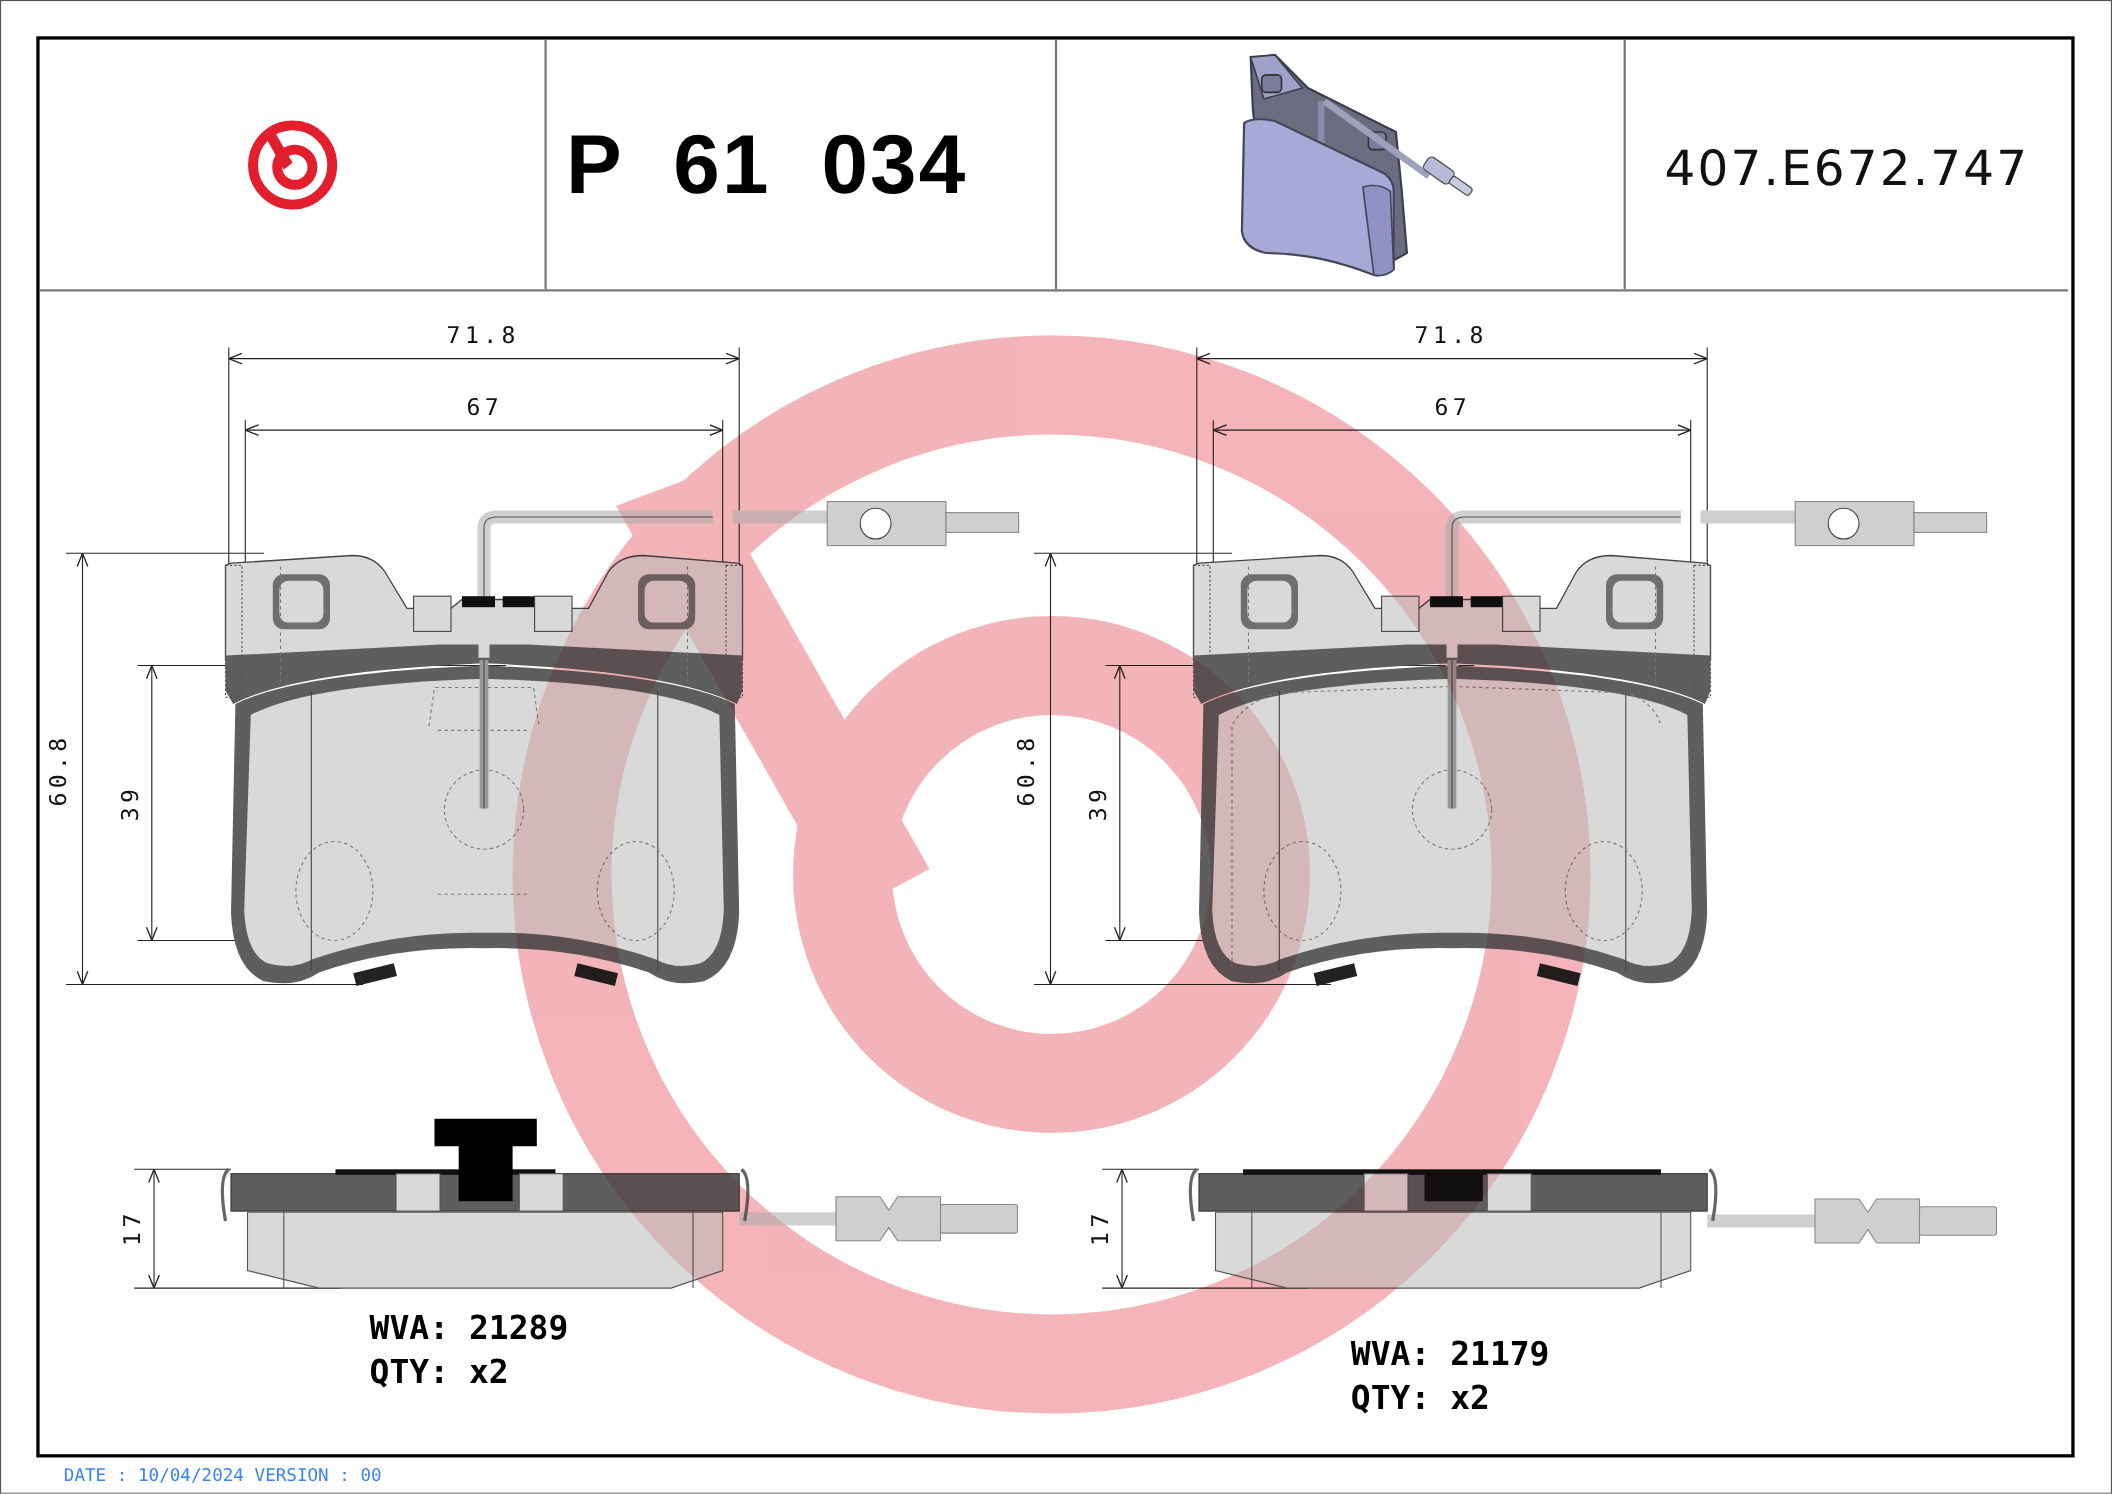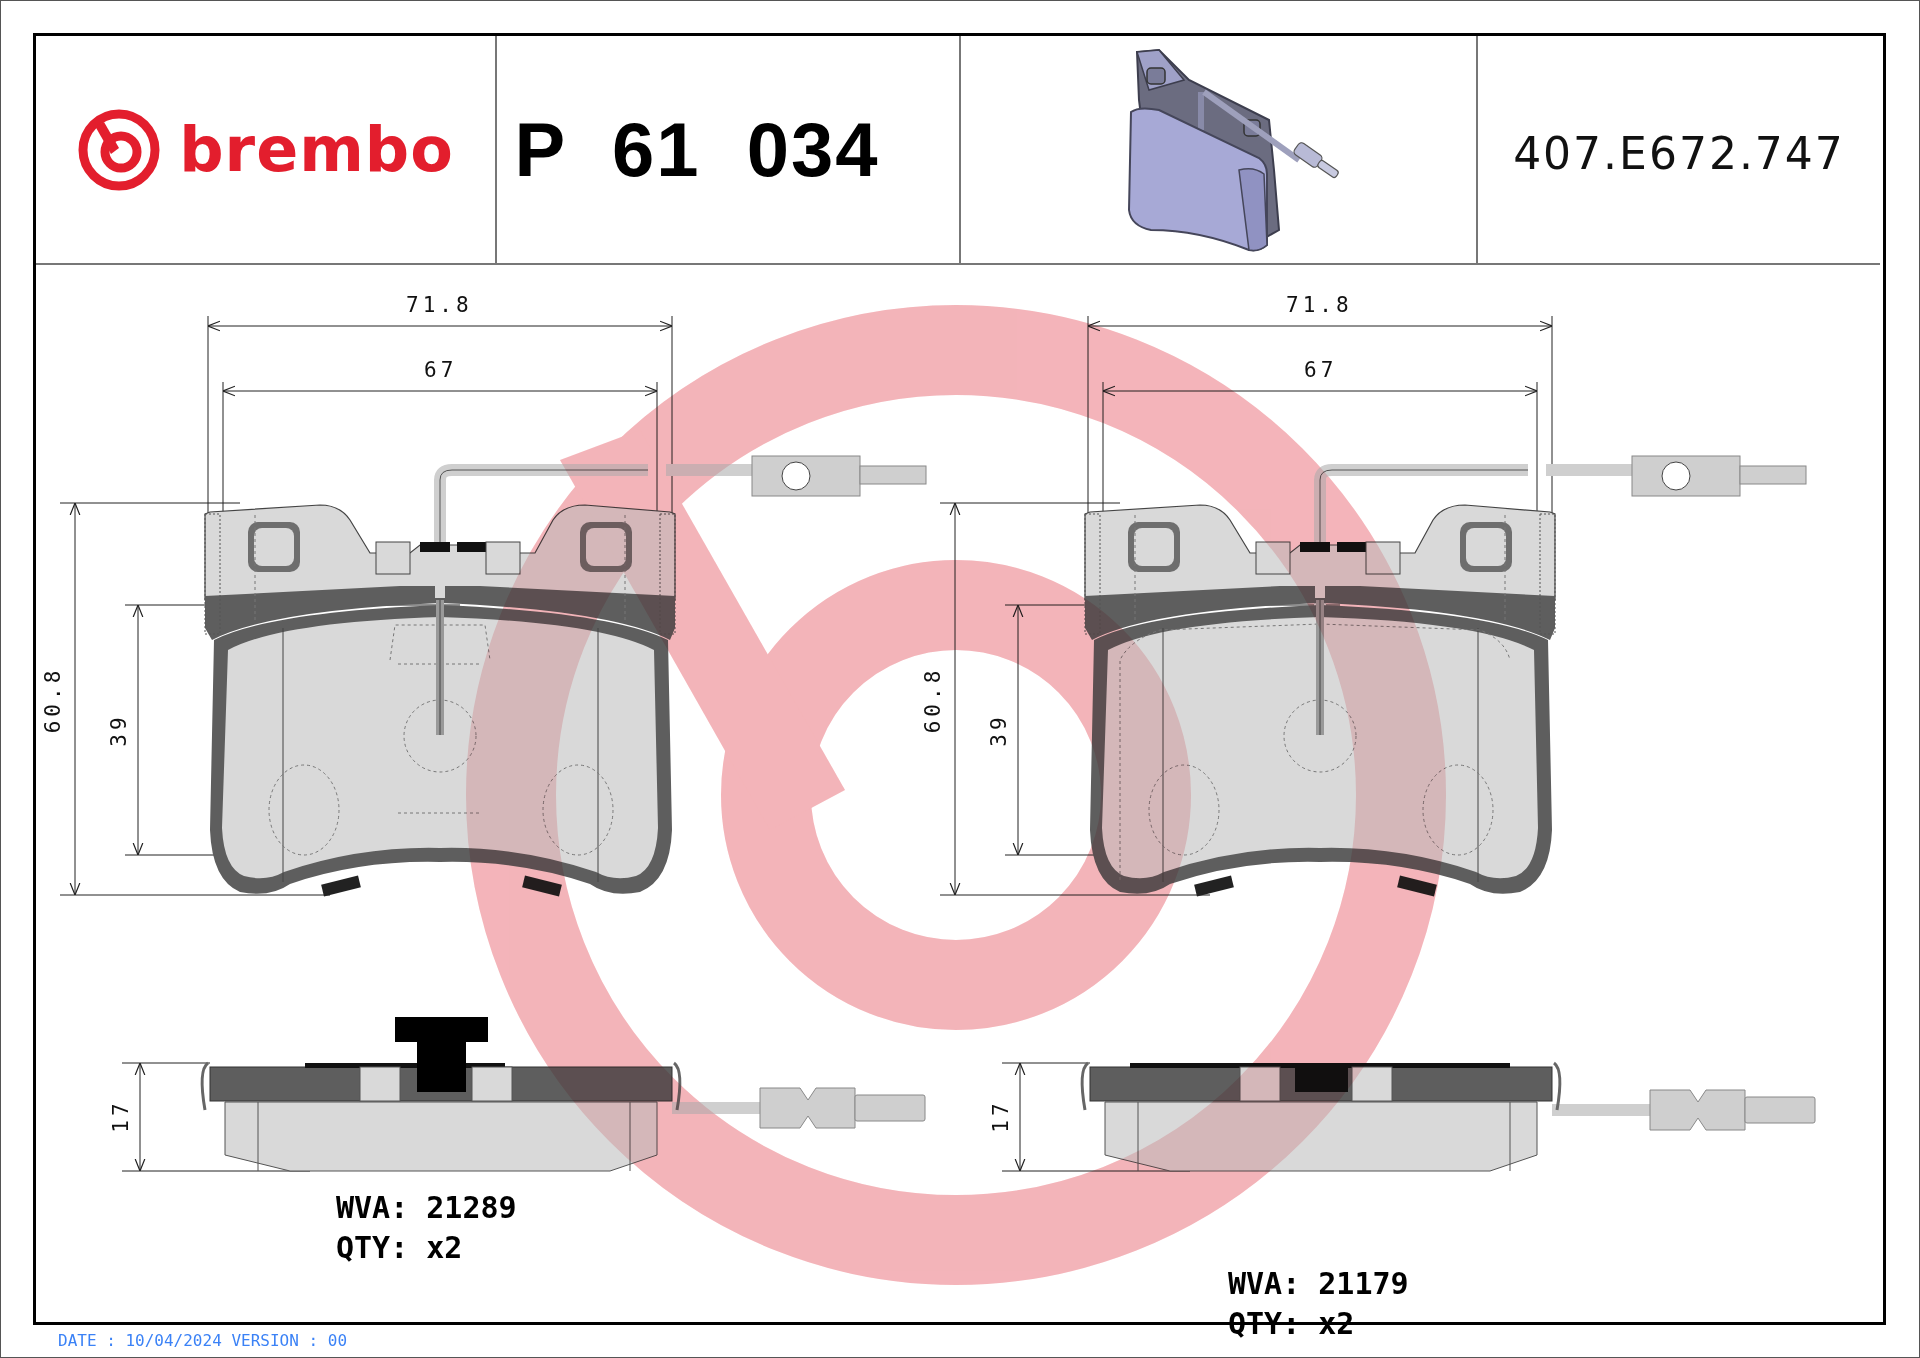--- a/index.html
+++ b/index.html
@@ -64,21 +64,20 @@
 <div class="vline" style="left:495px; top:36px; height:227px;"></div>
 <div class="vline" style="left:959px; top:36px; height:227px;"></div>
 <div class="vline" style="left:1476px; top:36px; height:227px;"></div>
 
 <div class="cell" style="left:36px; top:36px; width:459px; height:227px;">
   <svg width="84" height="84" viewBox="0 0 84 84" style="position:relative;">
     <circle cx="42" cy="42" r="36" fill="none" stroke="#e31e2d" stroke-width="9"></circle>
     <circle cx="44" cy="44" r="16" fill="none" stroke="#e31e2d" stroke-width="9"></circle>
     <polygon points="18,18 27,14 42,40 34,46" fill="#e31e2d"></polygon>
   </svg>
-  <span class="brand-text">brembo</span>
 </div>
 
 <div class="cell" style="left:497px; top:36px; width:400px; height:227px;">
   <span class="part-no">P  61  034</span>
 </div>
 
 <div class="cell" style="left:961px; top:36px; width:515px; height:227px;">
   <svg width="260" height="220" viewBox="0 0 260 220" style="position:relative;">
 
     <path d="M48 12 L70 10 L100 40 L180 80 L185 130 L190 190 L172 200 L60 140 L50 60 Z" fill="#6b6c80" stroke="#3d3e4e" stroke-width="2"></path>
@@ -271,16 +270,16 @@
 
 <div class="dim-label" style="left:1286px; top:293px;">71.8</div>
 <div class="dim-label" style="left:1304px; top:358px;">67</div>
 <div class="dim-label rot" style="left:900px; top:688px;">60.8</div>
 <div class="dim-label rot" style="left:982px; top:718px;">39</div>
 <div class="dim-label rot" style="left:984px; top:1104px;">17</div>
 
 <div class="wva" style="left:336px; top:1188px;"><span>WVA:</span> <span>21289</span>
 <span>QTY:</span> <span>x2</span></div>
 
-<div class="wva" style="left:1228px; top:1264px;"><span>WVA:</span> <span>21179</span>
+<div class="wva" style="left:1228px; top:1212px;"><span>WVA:</span> <span>21179</span>
 <span>QTY:</span> <span>x2</span></div>
 
 <div class="footer"><span>DATE :</span> <span>10/04/2024</span> <span>VERSION :</span> <span>00</span></div>
 
 </body></html>

